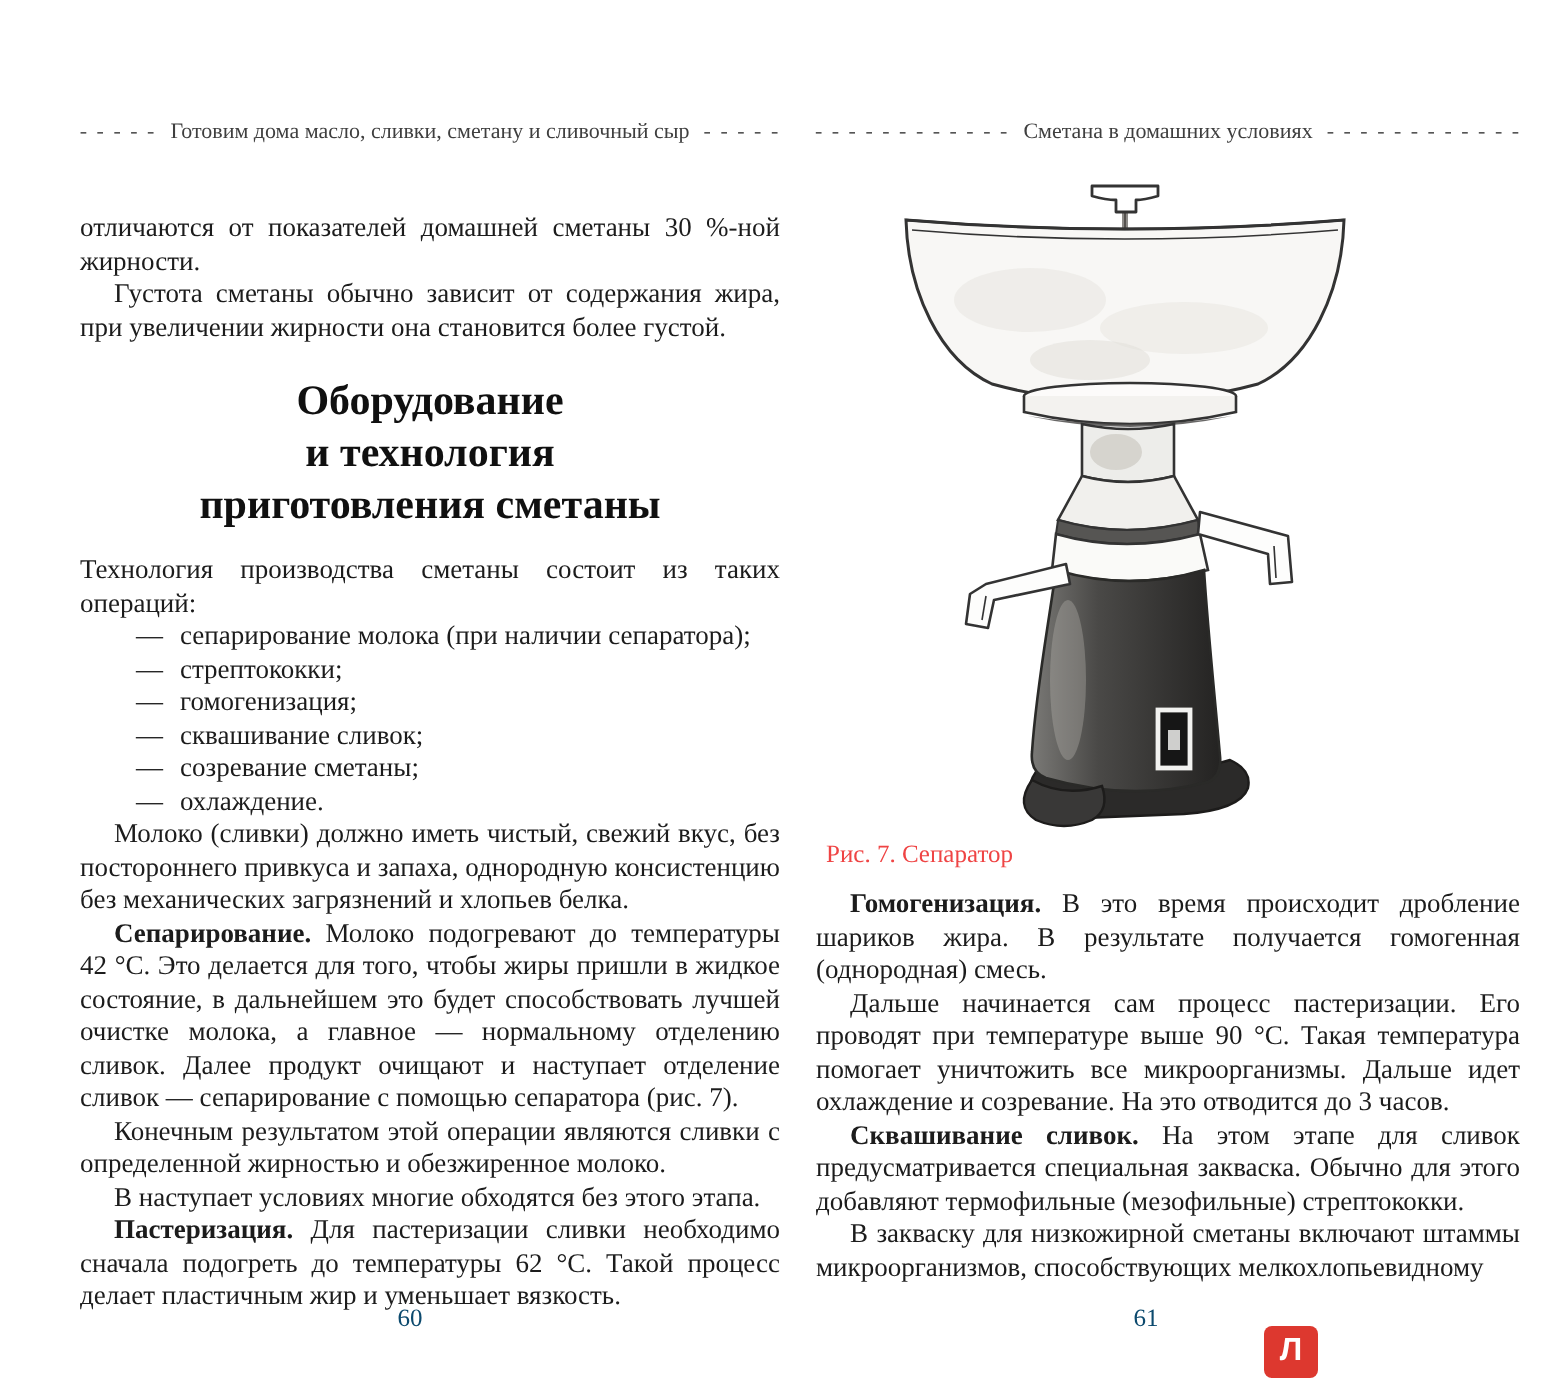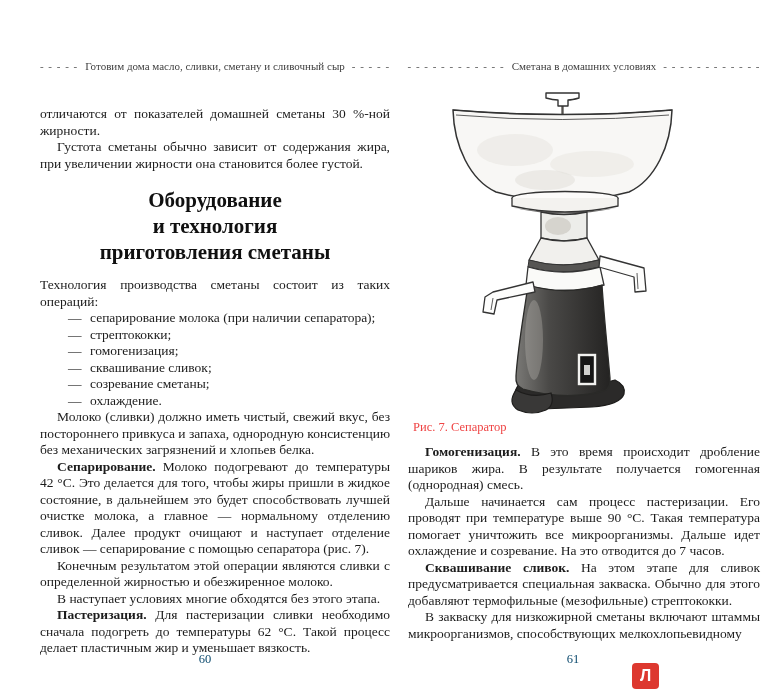--- a/index.html
+++ b/index.html
@@ -103,21 +103,21 @@
     <div class="running-head">
       <span class="dashes">- - - - - - - - - - - -</span>
       <span>Сметана в домашних условиях</span>
       <span class="dashes">- - - - - - - - - - - -</span>
     </div>
 
     <div class="fig-caption">Рис. 7. Сепаратор</div>
 
     <div class="flow body-text" id="right-flow">
       <p class="para ind"><b>Гомогенизация.</b><span> В это время происходит дробление шариков жира. В результате получается гомогенная (однородная) смесь.</span></p>
-      <p class="para ind"><b></b><span>Дальше начинается сам процесс пастеризации. Его проводят при температуре выше 90 °С. Такая температура помогает уничтожить все микроорганизмы. Дальше идет охлаждение и созревание. На это отводится до 7 часов.</span></p>
+      <p class="para ind"><b></b><span>Дальше начинается сам процесс пастеризации. Его проводят при температуре выше 90 °С. Такая температура помогает уничтожить все микроорганизмы. Дальше идет охлаждение и созревание. На это отводится до 3 часов.</span></p>
       <p class="para ind"><b>Сквашивание сливок.</b><span> На этом этапе для сливок предусматривается специальная закваска. Обычно для этого добавляют термофильные (мезофильные) стрептококки.</span></p>
       <p class="para ind"><b></b><span>В закваску для низкожирной сметаны включают штаммы микроорганизмов, способствующих мелкохлопьевидному</span></p>
     </div>
 
     <div class="page-num">61</div>
   </div>
 
   <svg id="separator-figure" viewBox="0 0 340 332" xmlns="http://www.w3.org/2000/svg">
     <defs>
       <linearGradient id="bodyGrad" x1="0" y1="0" x2="1" y2="0">

